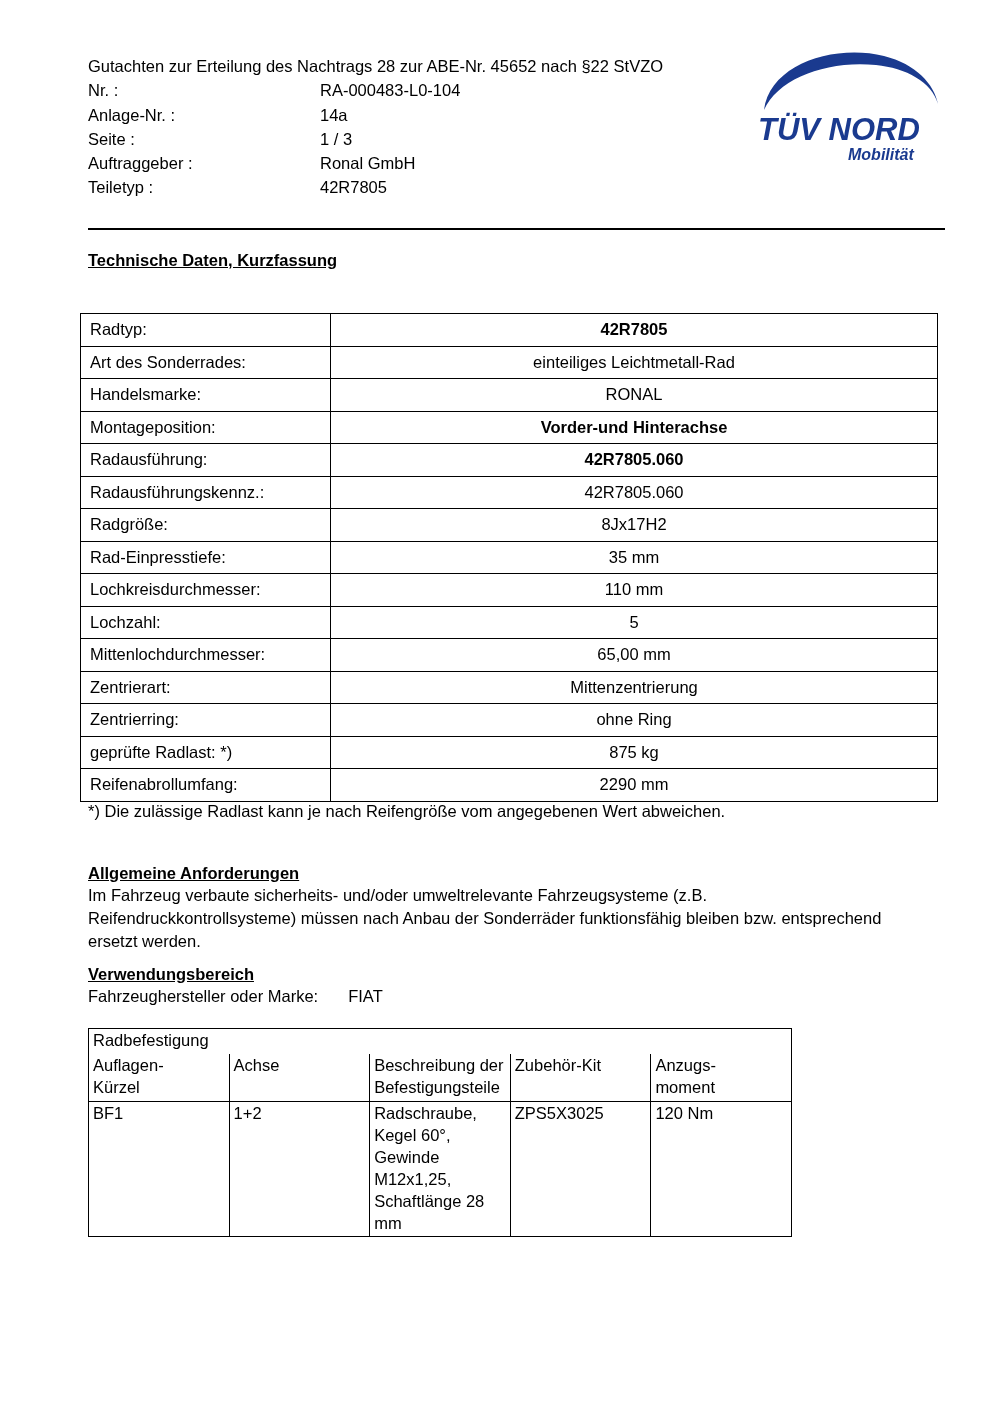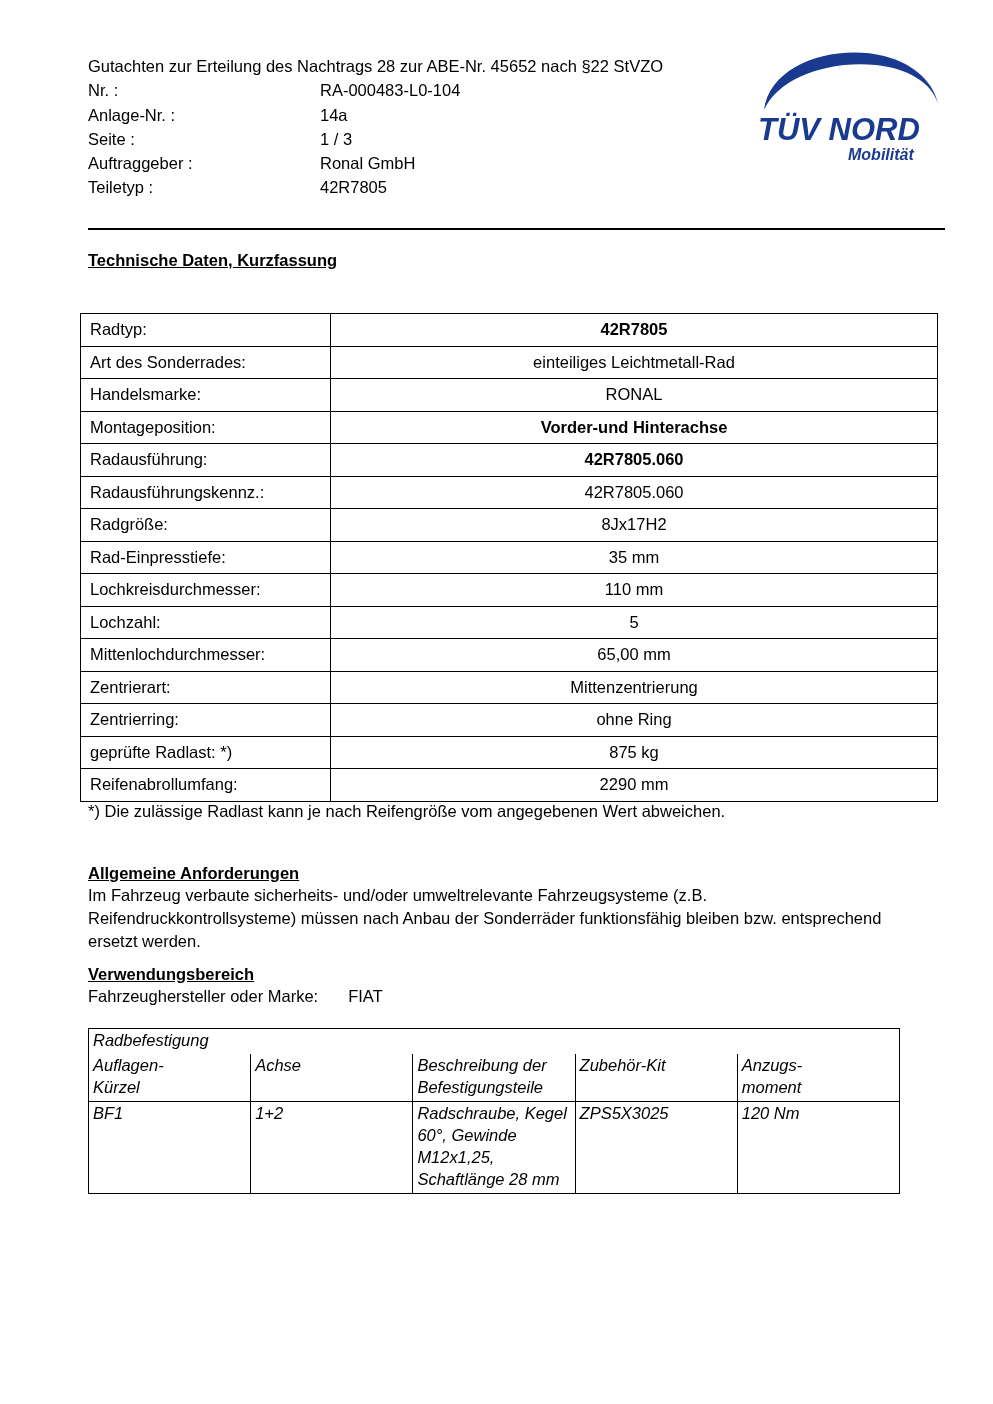--- a/index.html
+++ b/index.html
@@ -151,25 +151,24 @@
   #verw-body .mfr-value {
     display: inline-block;
     margin-left: 30px;
   }
 
   
   .fast-table {
     position: absolute;
     left: 88px;
     top: 1028px;
-    width: 812px;
+    width: 704px;
     border-collapse: collapse;
     font-size: 16.5px;
     table-layout: fixed;
-    font-style: italic;
   }
   .fast-table td {
     border: 1px solid #000;
     padding: 1px 3px 2px 4px;
     vertical-align: top;
     line-height: 1.33;
   }
   .fast-table .c-kurzel { width: 86px; }
   .fast-table .c-achse { width: 62px; }
   .fast-table .c-besch { width: 523px; }

